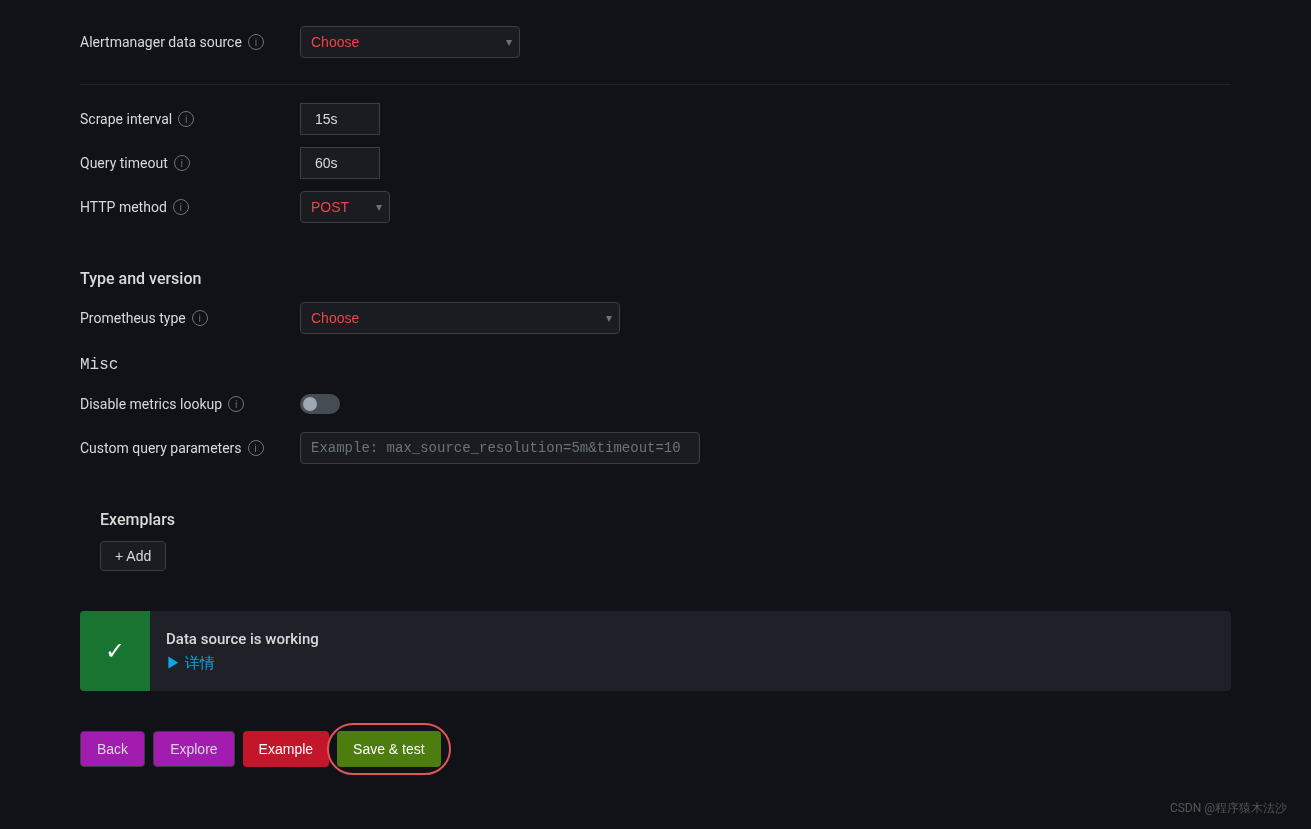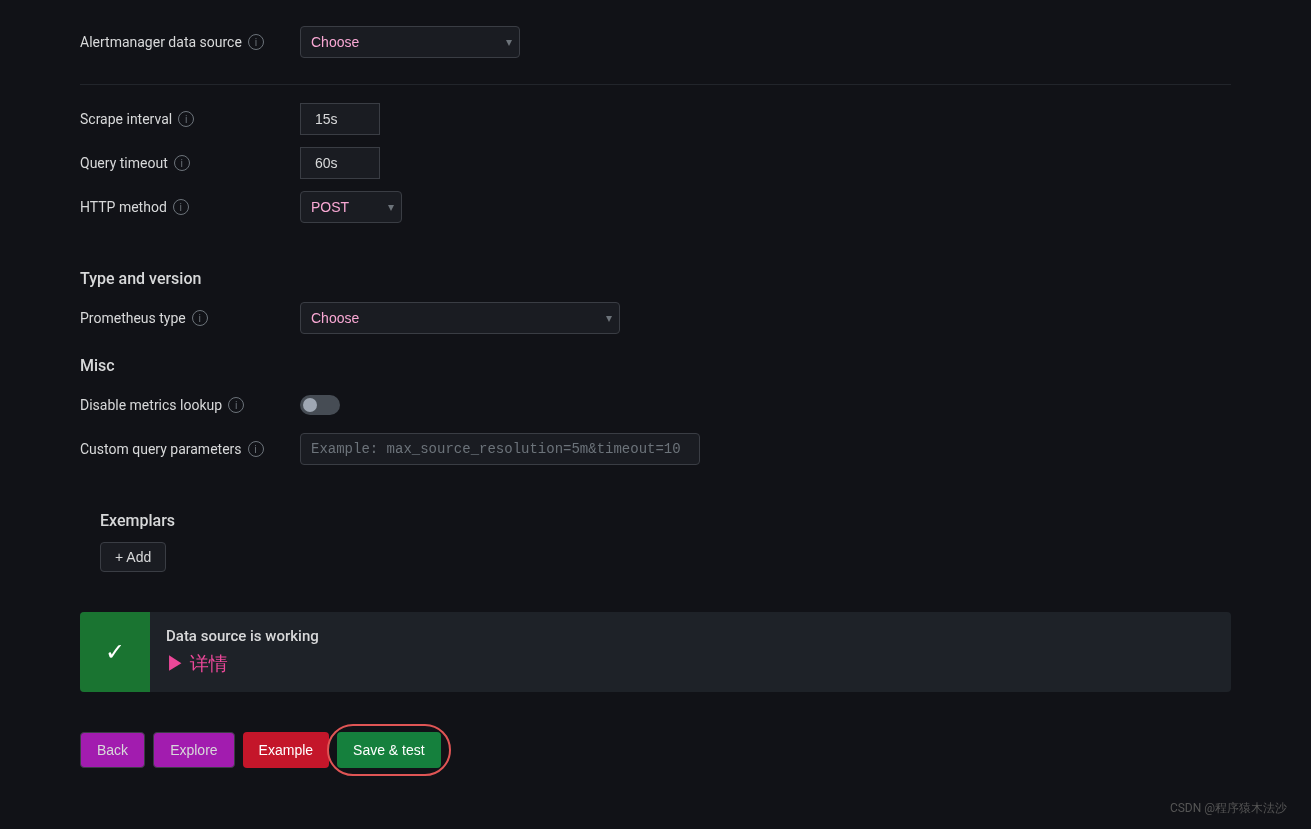--- a/index.html
+++ b/index.html
@@ -56,21 +56,21 @@
       font-size: 14px;
       height: 32px;
       outline: none;
     }
     .form-input-sm {
       width: 80px;
     }
     .form-select {
       background: #1a1c22;
       border: 1px solid #3a3d44;
-      color: #f9a8d4;
+      color: #ef4444;
       border-radius: 4px;
       padding: 6px 10px;
       font-size: 14px;
       height: 32px;
       outline: none;
       cursor: pointer;
       appearance: none;
       -webkit-appearance: none;
       padding-right: 28px;
       position: relative;
@@ -89,21 +89,21 @@
       pointer-events: none;
       font-size: 12px;
     }
     .select-alertmanager {
       width: 220px;
     }
     .select-prometheus {
       width: 320px;
     }
     .select-http {
-      width: 102px;
+      width: 90px;
     }
     .section-title {
       font-size: 16px;
       font-weight: 500;
       color: #d8d9da;
       margin: 20px 0 12px 0;
     }
     .toggle-switch {
       position: relative;
       width: 40px;
@@ -196,22 +196,22 @@
     .status-content {
       padding: 12px 16px;
     }
     .status-title {
       color: #d8d9da;
       font-size: 15px;
       font-weight: 500;
       margin-bottom: 6px;
     }
     .status-details {
-      color: #ec4899;
-      font-size: 19px;
+      color: #0ea5e9;
+      font-size: 15px;
       cursor: pointer;
       display: flex;
       align-items: center;
       gap: 4px;
       text-align: center;
     }
     .footer-buttons {
       display: flex;
       gap: 8px;
       padding: 16px 0 24px 0;
@@ -229,21 +229,21 @@
     .btn-default {
       background: #a21caf;
       color: #d8d9da;
       border: 1px solid #3a3d44;
     }
     .btn-danger {
       background: #c4162a;
       color: white;
     }
     .btn-primary {
-      background: #15803d;
+      background: #4d7c0f;
       color: white;
     }
     .save-test-wrapper {
       position: relative;
     }
     .save-test-oval {
       position: absolute;
       top: -8px;
       left: -10px;
       right: -10px;
@@ -318,21 +318,21 @@
         <span>Prometheus type</span>
         <span class="info-icon">i</span>
       </div>
       <div class="select-wrapper">
         <select class="form-select select-prometheus">
           <option>Choose</option>
         </select>
       </div>
     </div>
 
-    <div class="section-title" style="">Misc</div>
+    <div class="section-title" style=" font-family: Liberation Mono, monospace;">Misc</div>
     <div class="form-row">
       <div class="form-label">
         <span>Disable metrics lookup</span>
         <span class="info-icon">i</span>
       </div>
       <label class="toggle-switch">
         <input type="checkbox" style="">
         <span class="toggle-slider"></span>
       </label>
     </div>

